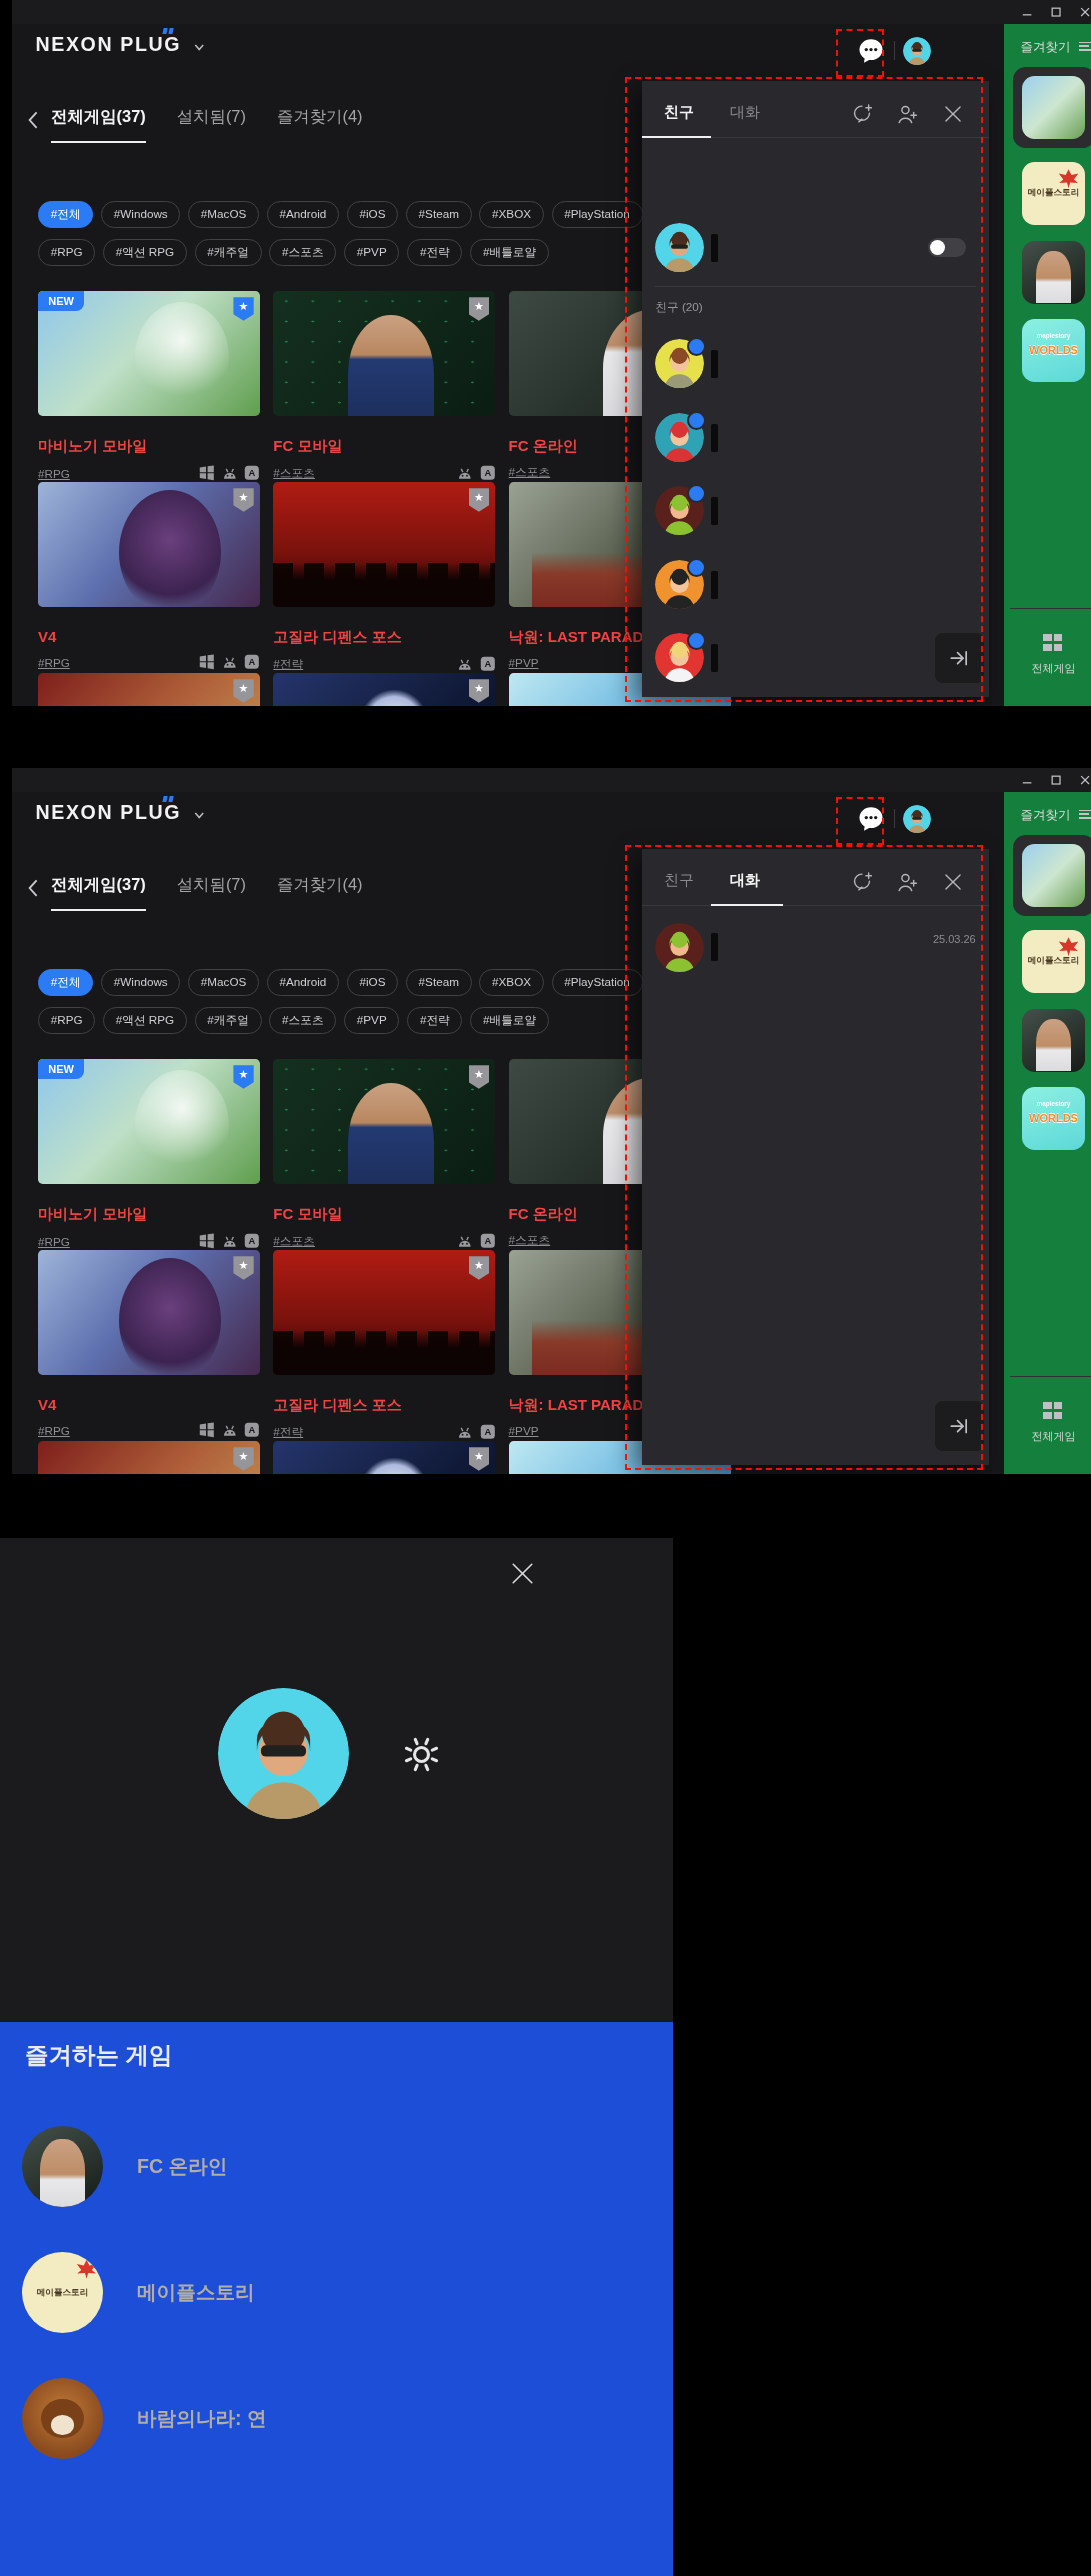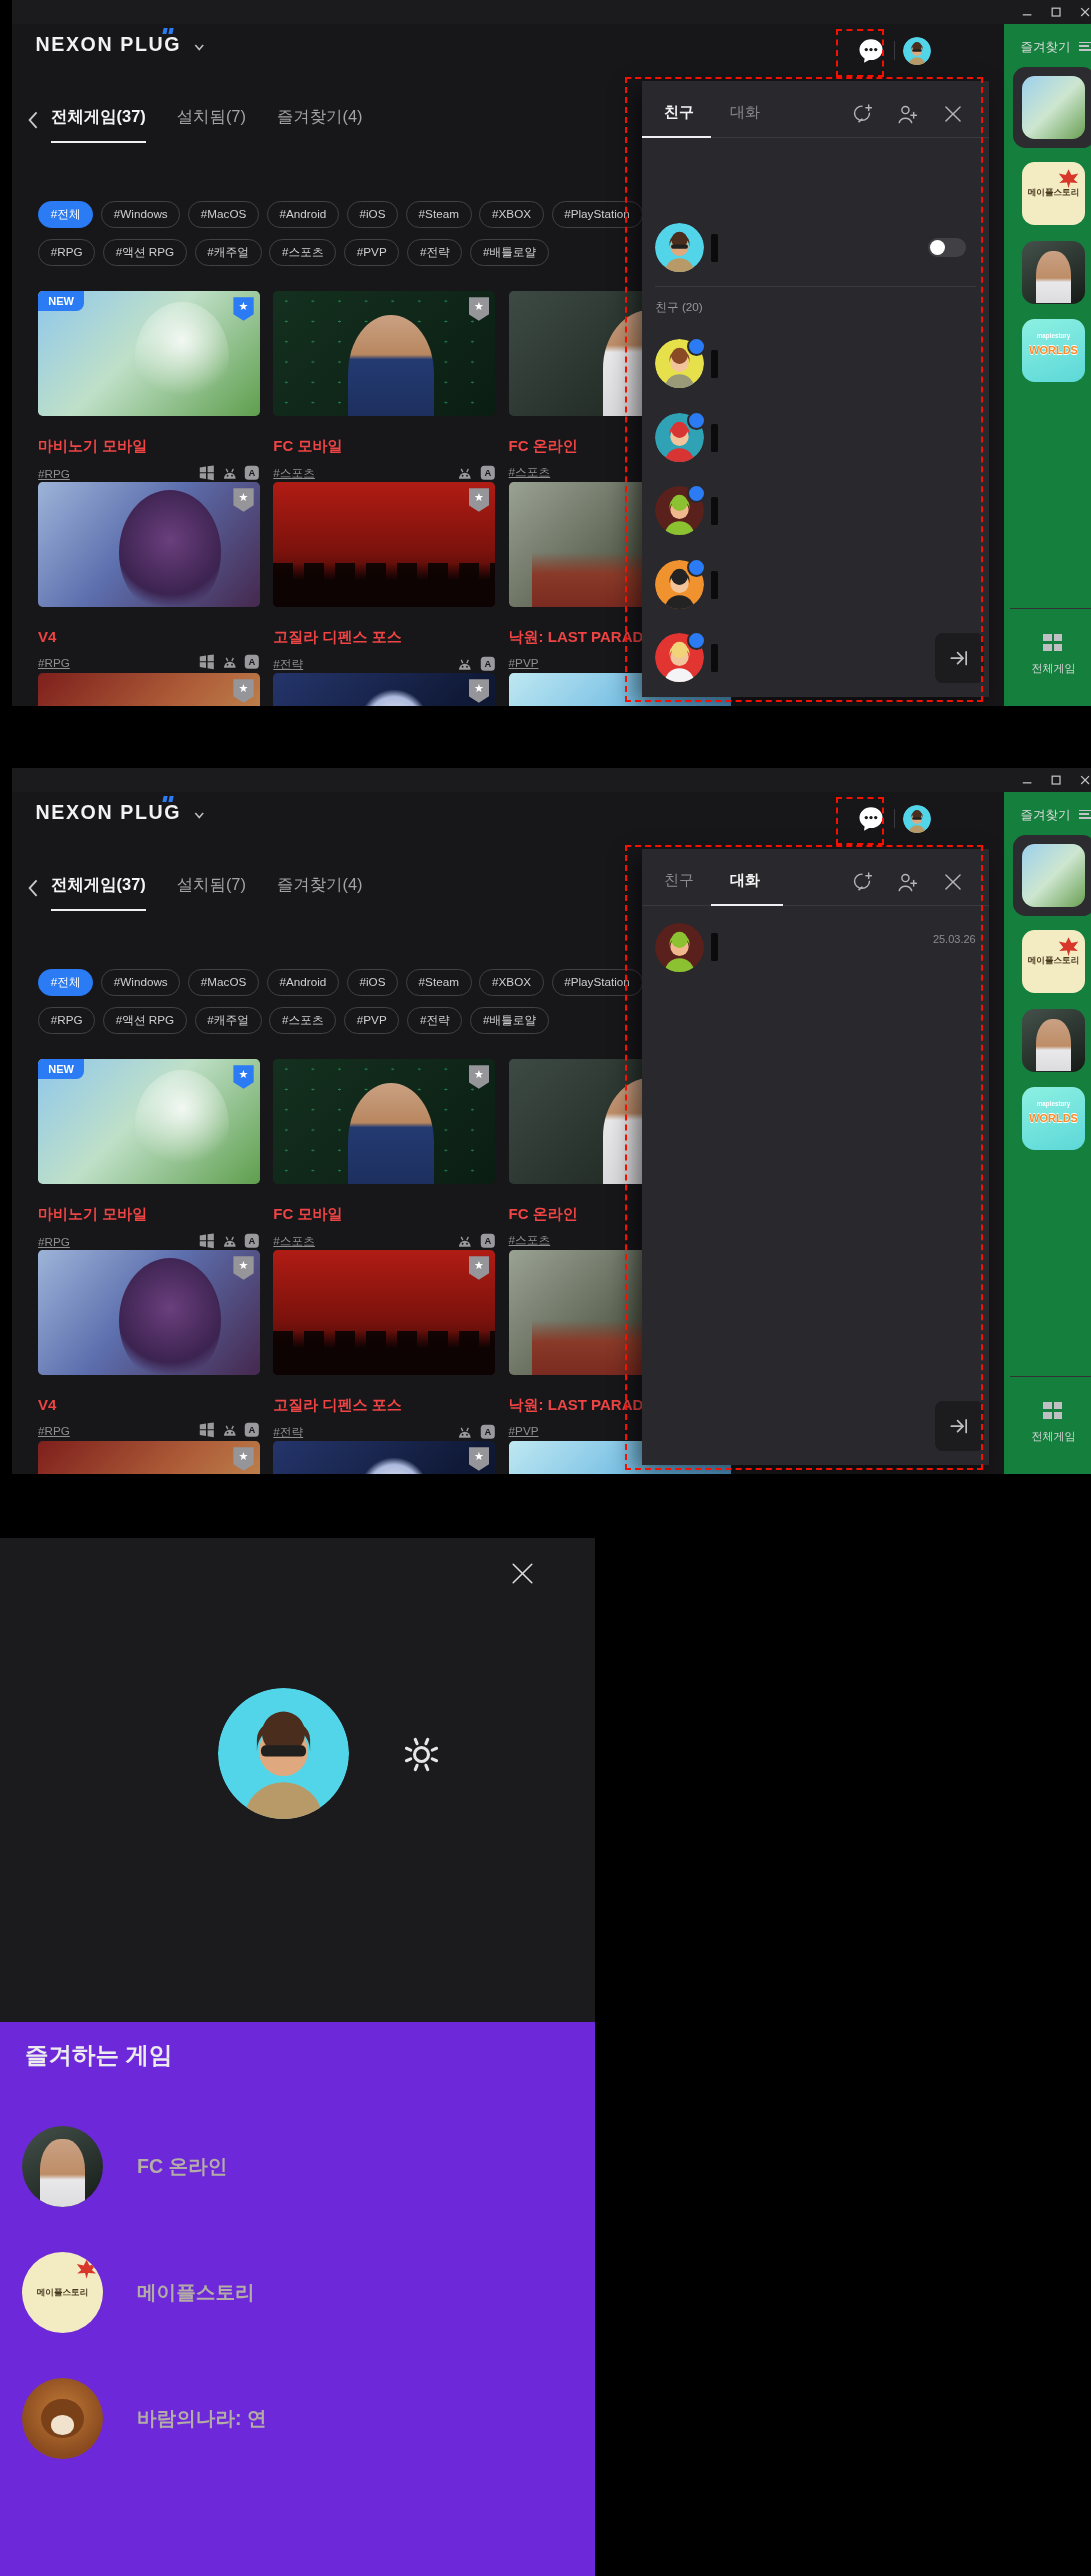--- a/index.html
+++ b/index.html
@@ -125,21 +125,21 @@
   .toggle .knob{position:absolute;left:1.6px;top:1.6px;width:15.6px;height:15.6px;border-radius:50%;background:#fff;}
   .fp-div{position:absolute;left:13.3px;right:13.3px;top:205px;height:0.8px;background:#3a3a3f;}
   .fp-cnt{position:absolute;left:13.3px;top:219px;font-size:11.7px;color:#97979b;}
   .collapse-btn{position:absolute;left:293px;top:552px;width:49px;height:50px;border-radius:7.8px;background:#1c1c1f;
        display:flex;align-items:center;justify-content:center;}
   .collapse-btn svg{width:20.3px;height:20.3px;stroke:#c0c0c4;stroke-width:2.2;fill:none;stroke-linecap:round;}
   .chat-date{position:absolute;right:13.3px;font-size:11px;color:#8c8c90;}
   
   .anno{position:absolute;border:2.3px dashed #f41101;z-index:40;pointer-events:none;}
   
-  .profile{position:absolute;left:0;top:1538px;width:595px;height:1038px;background:#6d28d9;}
+  .profile{position:absolute;left:0;top:1538px;width:673px;height:1038px;background:#1d4ed8;}
   .pf-top{position:absolute;left:0;top:0;width:100%;height:484px;background:#1b1b1d;}
   .pf-close{position:absolute;left:507px;top:20.3px;width:31px;height:31px;}
   .pf-close svg{stroke:#dcdcde;stroke-width:2;fill:none;stroke-linecap:round;}
   .pf-avatar{position:absolute;left:218px;top:150px;width:131px;height:131px;border-radius:50%;overflow:hidden;}
   .pf-gear{position:absolute;left:399px;top:194px;width:45px;height:45px;}
   .pf-head{position:absolute;left:25px;top:501px;font-size:23.5px;font-weight:bold;color:#ececee;}
   .fav{position:absolute;left:22px;display:flex;align-items:center;gap:34px;}
   .fav .fico{width:81px;height:81px;border-radius:50%;overflow:hidden;position:relative;}
   .fav .flabel{font-size:19.6px;font-weight:bold;color:#b3ada6;}
   .avwrap{width:100%;height:100%;}

